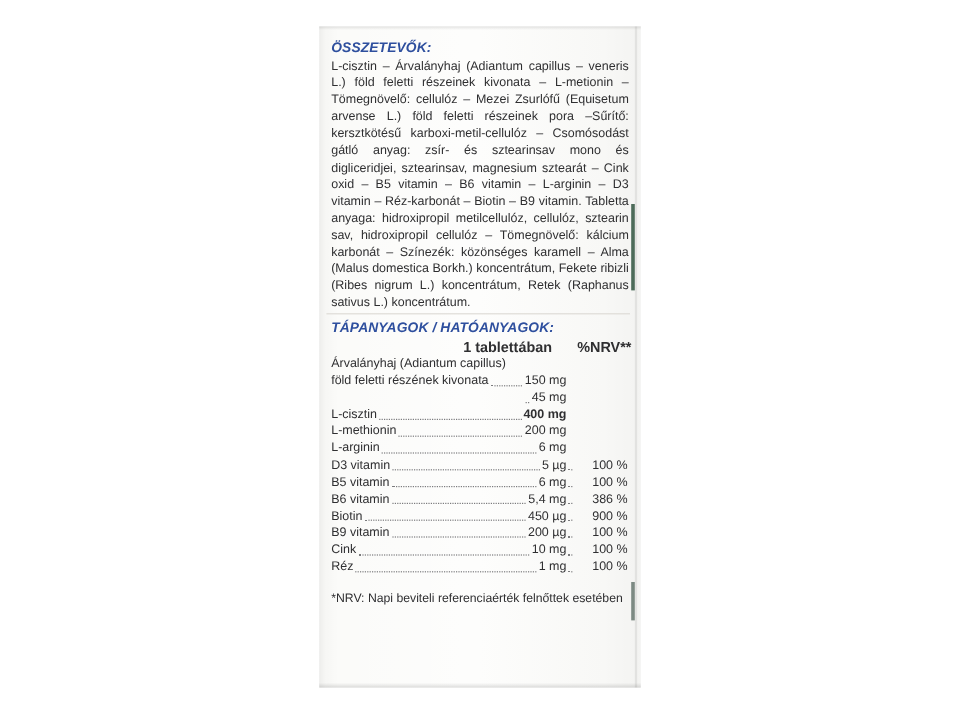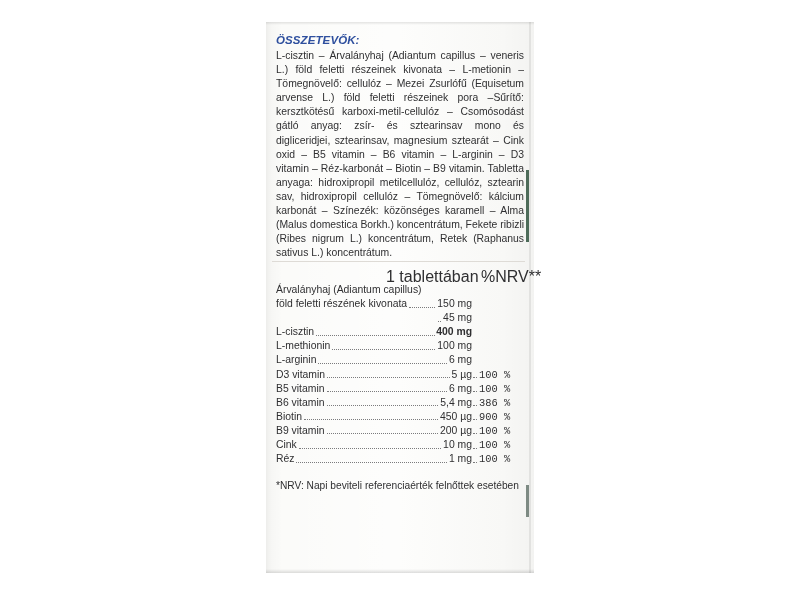--- a/index.html
+++ b/index.html
@@ -125,22 +125,22 @@
     width: 248px;
   }
   #nutrients-heading {
     margin: 0 0 2px 0;
   }
 
   
   #nutrient-col-headers {
     position: relative;
     height: 14px;
-    font-size: 16px;
-    font-weight: normal;
+    font-size: 12px;
+    font-weight: bold;
     color: #2f2f31;
   }
   #col-header-per-tablet {
     position: absolute;
     left: 110px;
     top: 0;
   }
   #col-header-nrv {
     position: absolute;
     left: 205px;
@@ -181,23 +181,22 @@
   .nutrient-amount {
     position: absolute;
     width: 62px;
     text-align: right;
     line-height: 14.1px;
   }
   .nutrient-nrv {
     position: absolute;
     left: 203px;
     width: 44px;
-    text-align: left;
+    text-align: right;
     line-height: 14.1px;
-    font-family: Liberation Mono, monospace;
   }
 
   #nrv-footnote {
     margin-top: 13px;
     font-size: 10.2px;
     line-height: 14px;
     color: #2f2f31;
     white-space: nowrap;
   }
 </style>
@@ -215,20 +214,21 @@
   <div class="edge-accent" id="edge-accent-bottom"></div>
 
   <div id="ingredients-section">
     <div id="ingredients-heading" class="section-heading">ÖSSZETEVŐK:</div>
     <p id="ingredients-text">L-cisztin – Árvalányhaj (Adiantum capillus – veneris L.) föld feletti részeinek kivonata – L-metionin – Tömegnövelő: cellulóz – Mezei Zsurlófű (Equisetum arvense L.) föld feletti részeinek pora –Sűrítő: kersztkötésű karboxi-metil-cellulóz – Csomósodást gátló anyag: zsír- és sztearinsav mono és digliceridjei, sztearinsav, magnesium sztearát – Cink oxid – B5 vitamin – B6 vitamin – L-arginin – D3 vitamin – Réz-karbonát – Biotin – B9 vitamin. Tabletta anyaga: hidroxipropil metilcellulóz, cellulóz, sztearin sav, hidroxipropil cellulóz – Tömegnövelő: kálcium karbonát – Színezék: közönséges karamell – Alma (Malus domestica Borkh.) koncentrátum, Fekete ribizli (Ribes nigrum L.) koncentrátum, Retek (Raphanus sativus L.) koncentrátum.</p>
   </div>
 
   <div id="section-divider"></div>
 
   <div id="nutrients-section">
+    <div id="nutrients-heading" class="section-heading">TÁPANYAGOK / HATÓANYAGOK:</div>
 
     <div id="nutrient-col-headers">
       <span id="col-header-per-tablet">1 tablettában</span>
       <span id="col-header-nrv">%NRV**</span>
     </div>
 
     <div id="nutrient-rows">
         <div class="nutrient-row two-line">
           <span class="nutrient-name">Árvalányhaj (Adiantum capillus)<span class="name-line-2">föld feletti részének kivonata</span></span>
           <span class="nutrient-amount" style="left: 134px; top: 14.1px;">150 mg</span>
@@ -238,21 +238,21 @@
           <span class="nutrient-amount" style="left: 134px; top: 0px;">45 mg</span>
           <span class="leader" style="left: 161.984px; width: 3.125px; bottom: 3.6px;"></span>
         </div>
         <div class="nutrient-row">
           <span class="nutrient-name">L-cisztin</span>
           <span class="nutrient-amount" style="left: 134px; top: 0px; font-weight: bold;">400 mg</span>
           <span class="leader" style="left: 40.1094px; width: 119.219px; bottom: 3.6px;"></span>
         </div>
         <div class="nutrient-row">
           <span class="nutrient-name">L-methionin</span>
-          <span class="nutrient-amount" style="left: 134px; top: 0px;">100 mg</span>
+          <span class="nutrient-amount" style="left: 134px; top: 0px;">200 mg</span>
           <span class="leader" style="left: 56.2969px; width: 103.031px; bottom: 3.6px;"></span>
         </div>
         <div class="nutrient-row">
           <span class="nutrient-name">L-arginin</span>
           <span class="nutrient-amount" style="left: 134px; top: 0px;">6 mg</span>
           <span class="leader" style="left: 42.4375px; width: 128.453px; bottom: 3.6px;"></span>
         </div>
         <div class="nutrient-row">
           <span class="nutrient-name">D3 vitamin</span>
           <span class="nutrient-amount" style="left: 134px; top: 0px;">5 µg</span>

